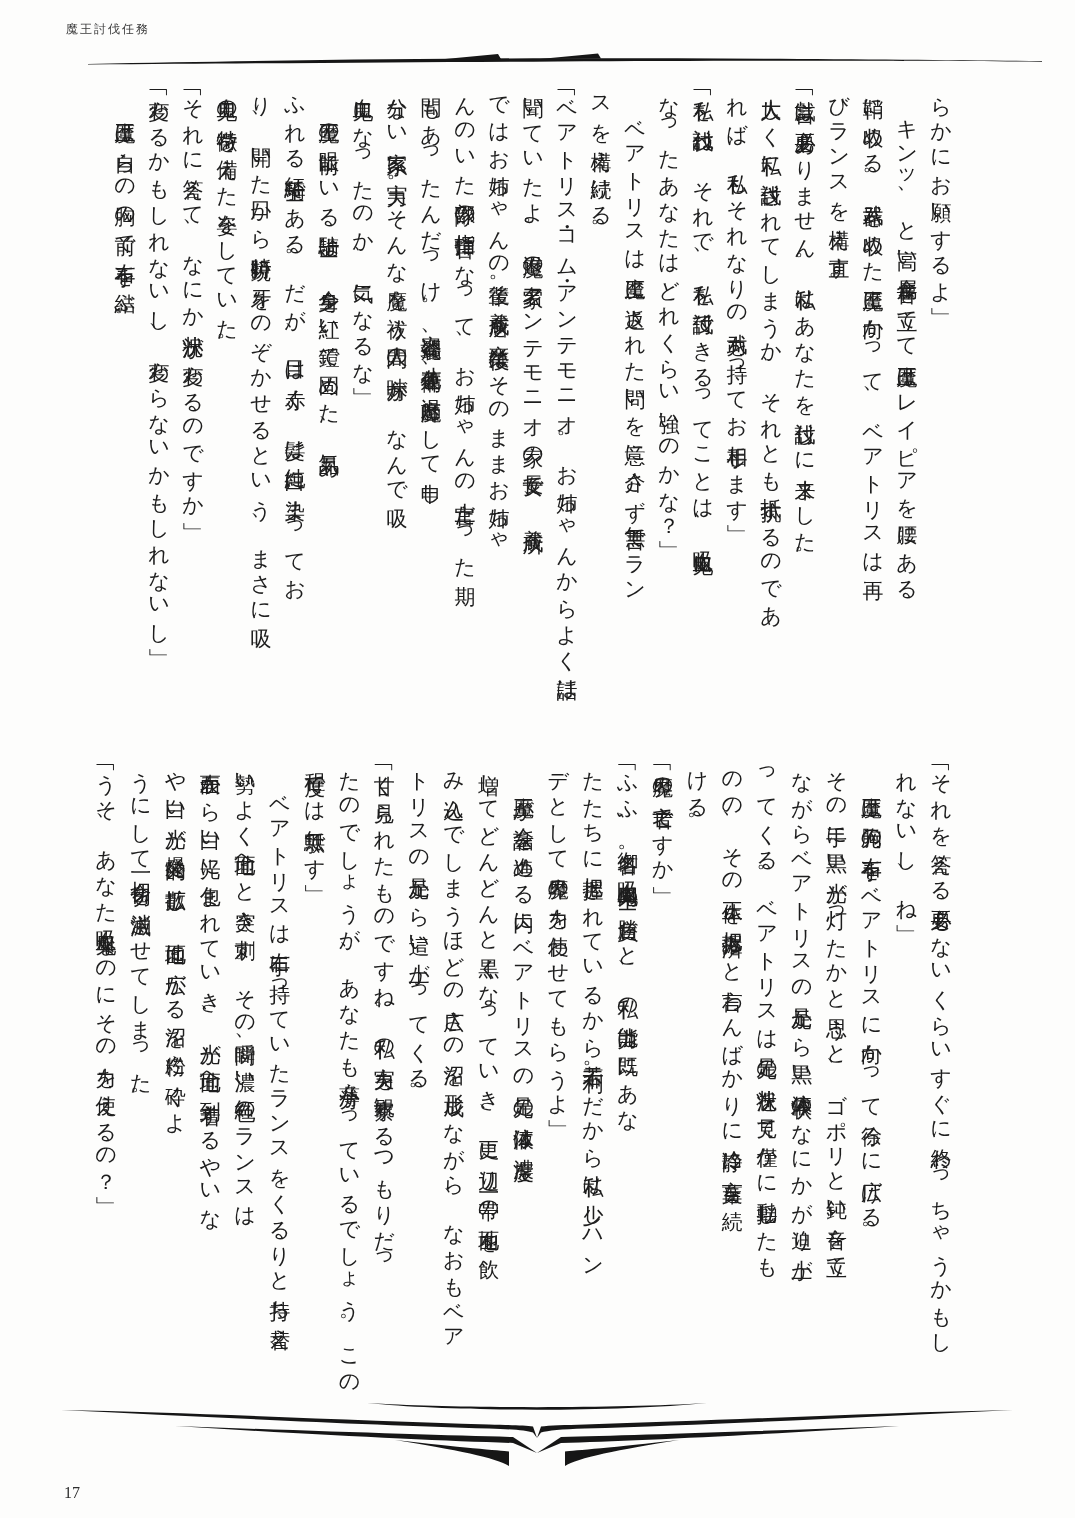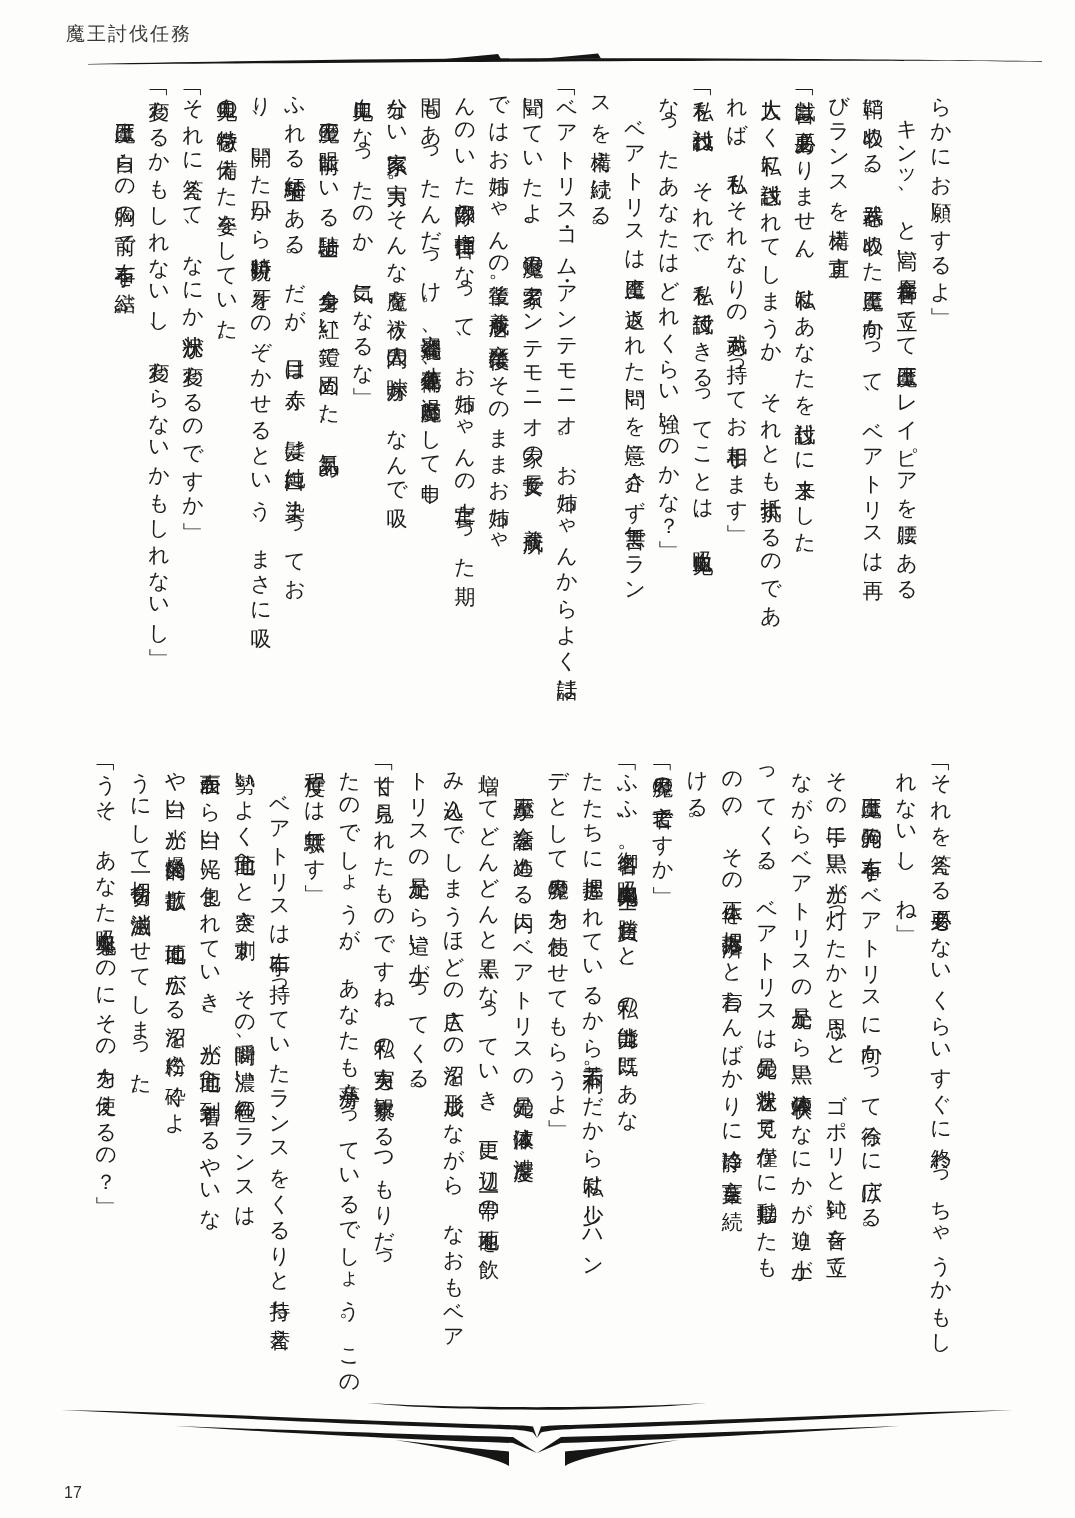--- a/index.html
+++ b/index.html
@@ -14,21 +14,21 @@
     margin:0 auto;
     background:#fdfdfc;
     overflow:hidden;
     color:#1d1d1d;
   }
   .running-head{
     position:absolute;
     left:66px;
     top:21px;
     font-family:Liberation Serif, serif;
-    font-size:19px;
+    font-size:12px;
     letter-spacing:2px;
     color:#3a3a3a;
   }
   .rule-top{
     position:absolute;
     left:88px;
     top:53px;
     width:954px;
     height:16px;
   }
@@ -65,21 +65,21 @@
     top:757px;
     right:117px;
     width:872px;
     height:662px;
   }
   .block-bottom p{line-height:34.8px;}
   .folio{
     position:absolute;
     left:64px;
     top:1484px;
-    font-family:Liberation Sans, sans-serif;
+    font-family:Liberation Serif, serif;
     font-size:16px;
     color:#2e2e2e;
   }
 </style>
 </head>
 <body>
 
 <div class="page">
 
   <div class="running-head">魔王討伐任務</div>

